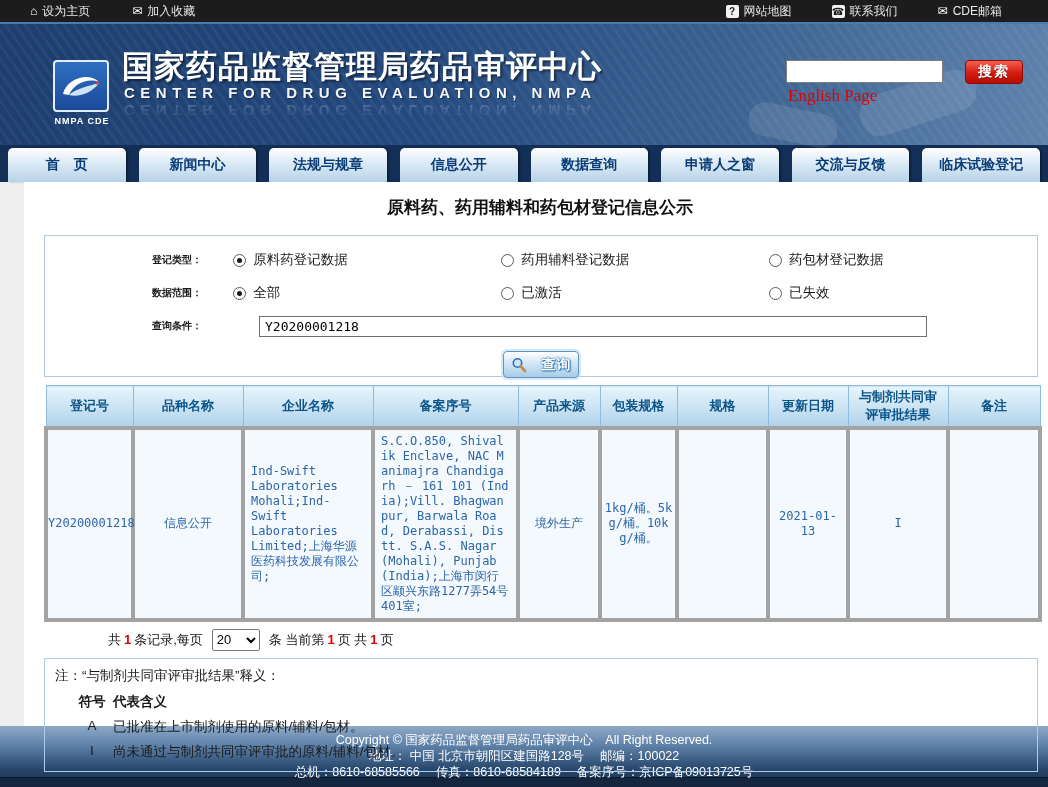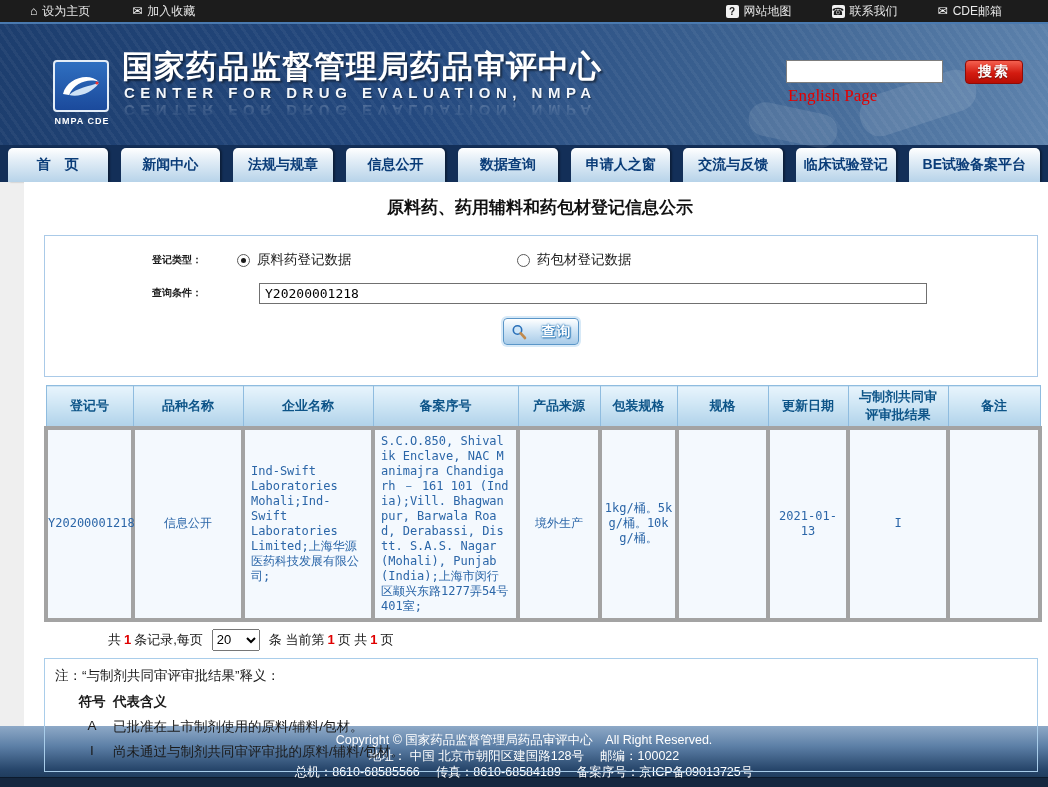--- a/index.html
+++ b/index.html
@@ -160,37 +160,55 @@
 
 <div class="nav">
   <div class="nav-tab">首　页</div>
   <div class="nav-tab">新闻中心</div>
   <div class="nav-tab">法规与规章</div>
   <div class="nav-tab">信息公开</div>
   <div class="nav-tab">数据查询</div>
   <div class="nav-tab">申请人之窗</div>
   <div class="nav-tab">交流与反馈</div>
   <div class="nav-tab">临床试验登记</div>
-  <div class="nav-tab wide">BE试验备案平台</div>
 </div>
 
 <div class="content">
 
   <div class="page-title">原料药、药用辅料和药包材登记信息公示</div>
 
   <div class="form-box">
     <div class="form-row">
       <span class="form-label">登记类型：</span>
       <span class="radio-opt">
         <span class="radio checked"></span>
         <span>原料药登记数据</span>
       </span>
       <span class="radio-opt">
         <span class="radio"></span>
+        <span>药用辅料登记数据</span>
+      </span>
+      <span class="radio-opt">
+        <span class="radio"></span>
         <span>药包材登记数据</span>
+      </span>
+    </div>
+    <div class="form-row">
+      <span class="form-label">数据范围：</span>
+      <span class="radio-opt">
+        <span class="radio checked"></span>
+        <span>全部</span>
+      </span>
+      <span class="radio-opt">
+        <span class="radio"></span>
+        <span>已激活</span>
+      </span>
+      <span class="radio-opt">
+        <span class="radio"></span>
+        <span>已失效</span>
       </span>
     </div>
     <div class="form-row">
       <span class="form-label">查询条件：</span>
       <input class="query-input" value="Y20200001218" style="">
     </div>
     <div class="btn-row">
       <div class="query-btn">
         <svg width="16" height="16" viewBox="0 0 16 16">
           <circle cx="6.5" cy="6" r="4.2" fill="#cfe6f8" stroke="#2a70b8" stroke-width="1.6"></circle>

